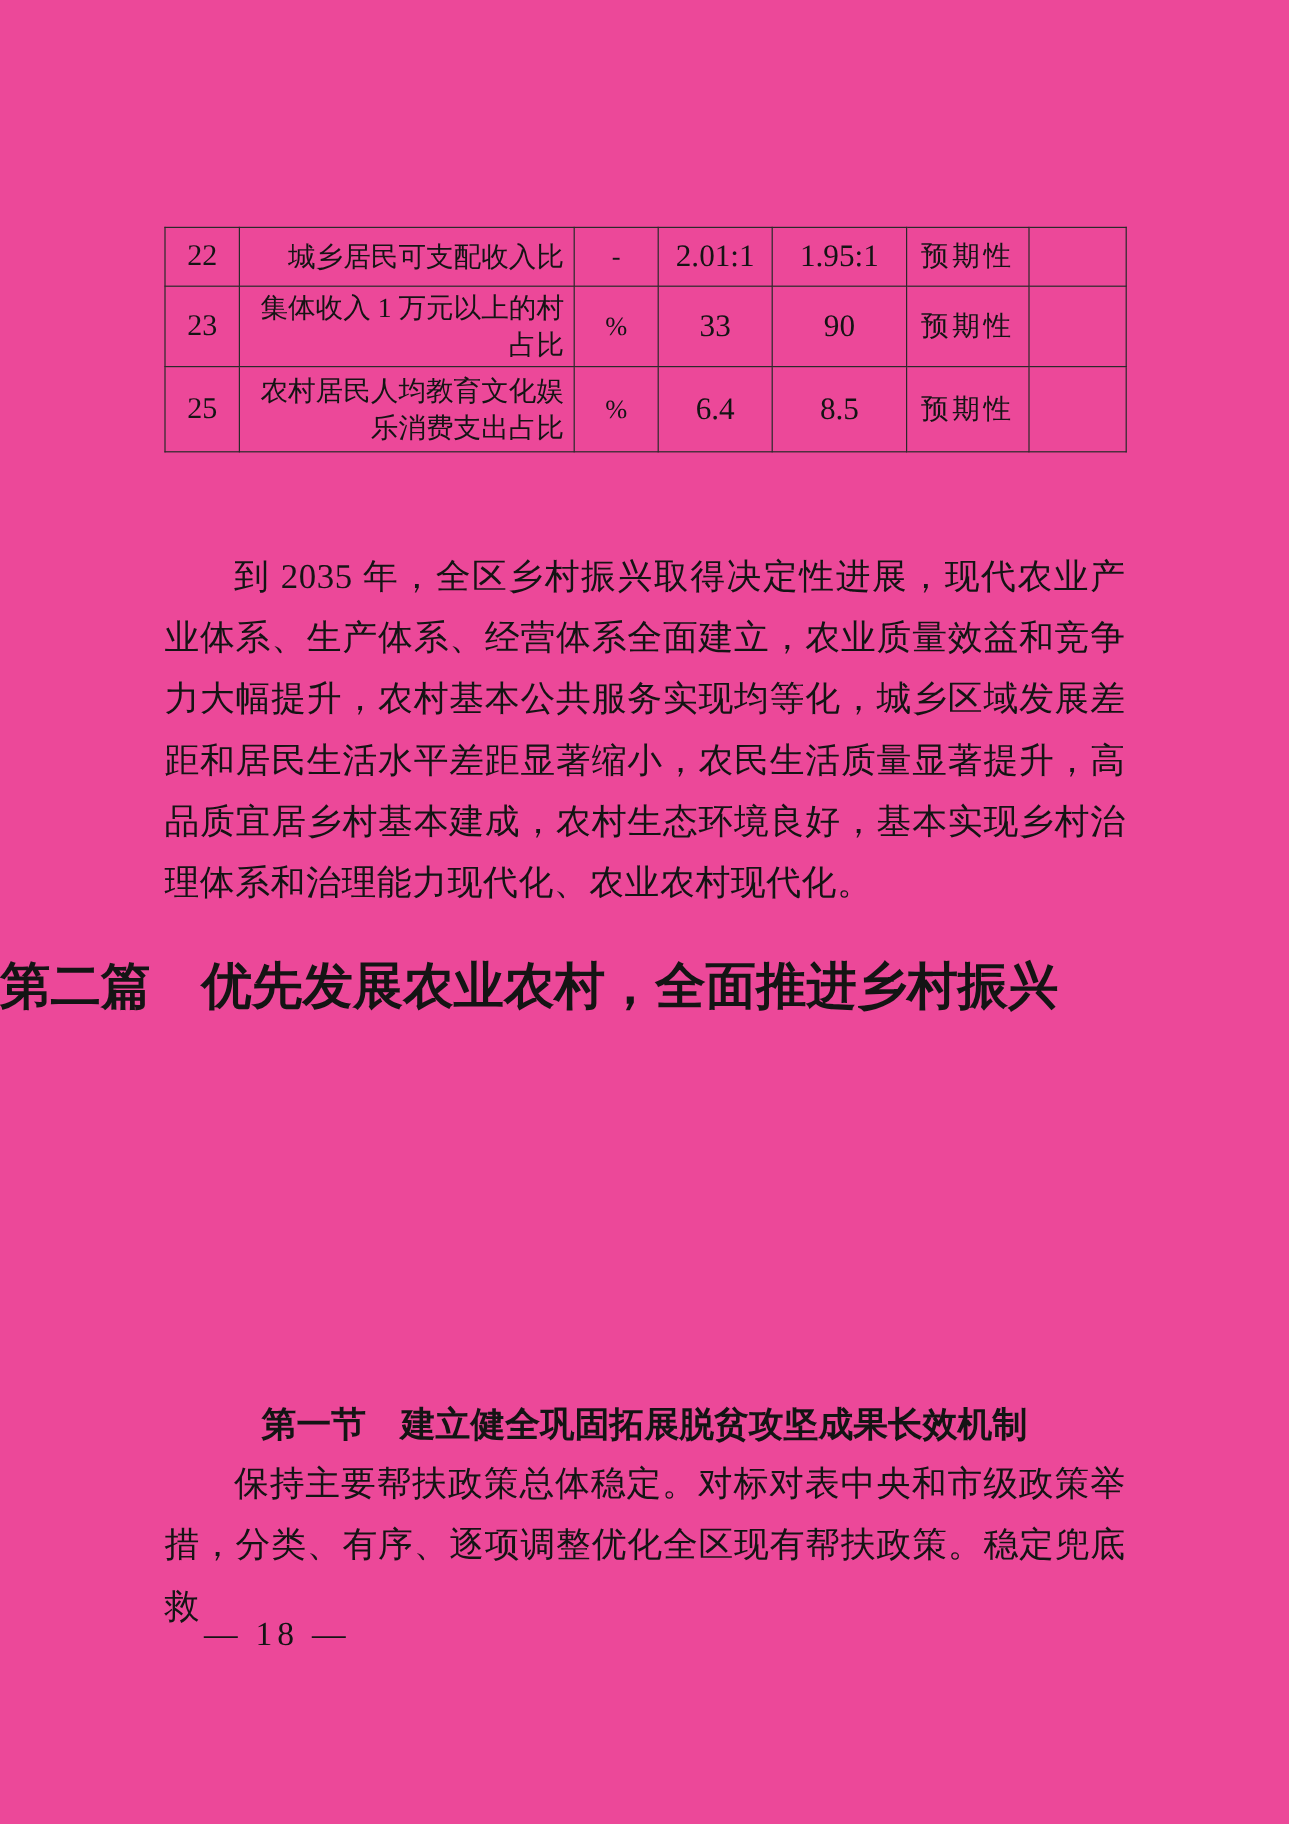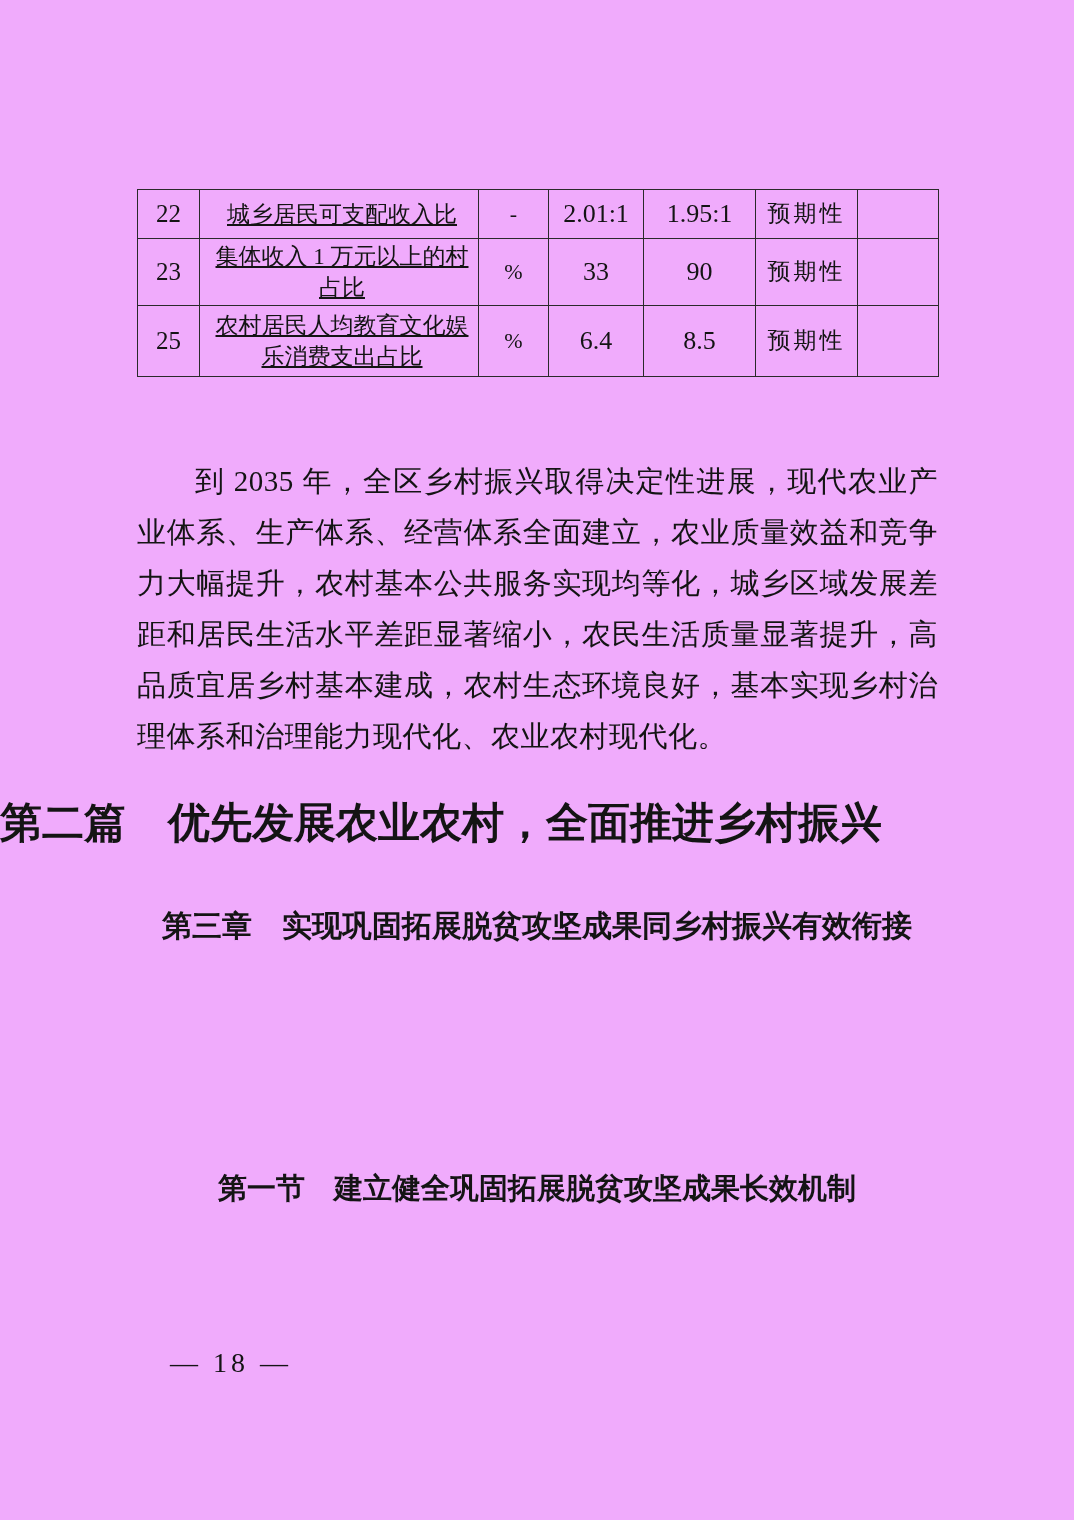--- a/index.html
+++ b/index.html
@@ -4,21 +4,21 @@
 <style>
   html, body {
     margin: 0;
     padding: 0;
     background: #e8e8e8;
   }
   .page {
     position: relative;
     width: 1074px;
     height: 1520px;
-    background: #f0abfc;
+    background: #ec4899;
     margin: 0 auto;
     overflow: hidden;
     font-family: "Liberation Serif", "DejaVu Serif", serif;
     color: #141414;
   }
 
   
   table.ind-table {
     position: absolute;
     left: 137px;
@@ -30,25 +30,24 @@
   table.ind-table td {
     border: 1.5px solid #2a2a2a;
     padding: 2px 4px;
     vertical-align: middle;
     text-align: center;
     font-size: 25px;
     line-height: 1.2;
     overflow: hidden;
   }
   table.ind-table td.c-ind {
-    text-align: center;
+    text-align: right;
     padding: 2px 8px 2px 14px;
     font-size: 23px;
     line-height: 31px;
-    text-decoration: underline;
   }
   table.ind-table td.c-unit {
     font-size: 22px;
     line-height: 28px;
   }
   table.ind-table td.c-attr {
     font-size: 23px;
     letter-spacing: 3px;
   }
   table.ind-table td.c-num {
@@ -170,21 +169,21 @@
         <td class="c-attr">预期性</td>
         <td class="c-note"></td>
       </tr>
     </tbody>
   </table>
 
   <p class="body-para para-2035">到 2035 年，全区乡村振兴取得决定性进展，现代农业产业体系、生产体系、经营体系全面建立，农业质量效益和竞争力大幅提升，农村基本公共服务实现均等化，城乡区域发展差距和居民生活水平差距显著缩小，农民生活质量显著提升，高品质宜居乡村基本建成，农村生态环境良好，基本实现乡村治理体系和治理能力现代化、农业农村现代化。</p>
 
   <h1 class="part-heading">第二篇　优先发展农业农村，全面推进乡村振兴</h1>
 
-  <h2 class="chapter-heading">第三章　实现巩固拓展脱贫攻坚成果同乡村振兴有效衔接</h2>
 
 
   <h3 class="section-heading">第一节　建立健全巩固拓展脱贫攻坚成果长效机制</h3>
 
+  <p class="body-para para-support">保持主要帮扶政策总体稳定。对标对表中央和市级政策举措，分类、有序、逐项调整优化全区现有帮扶政策。稳定兜底救</p>
 
   <div class="page-number">— 18 —</div>
 
 </div>
 
 </body></html>

